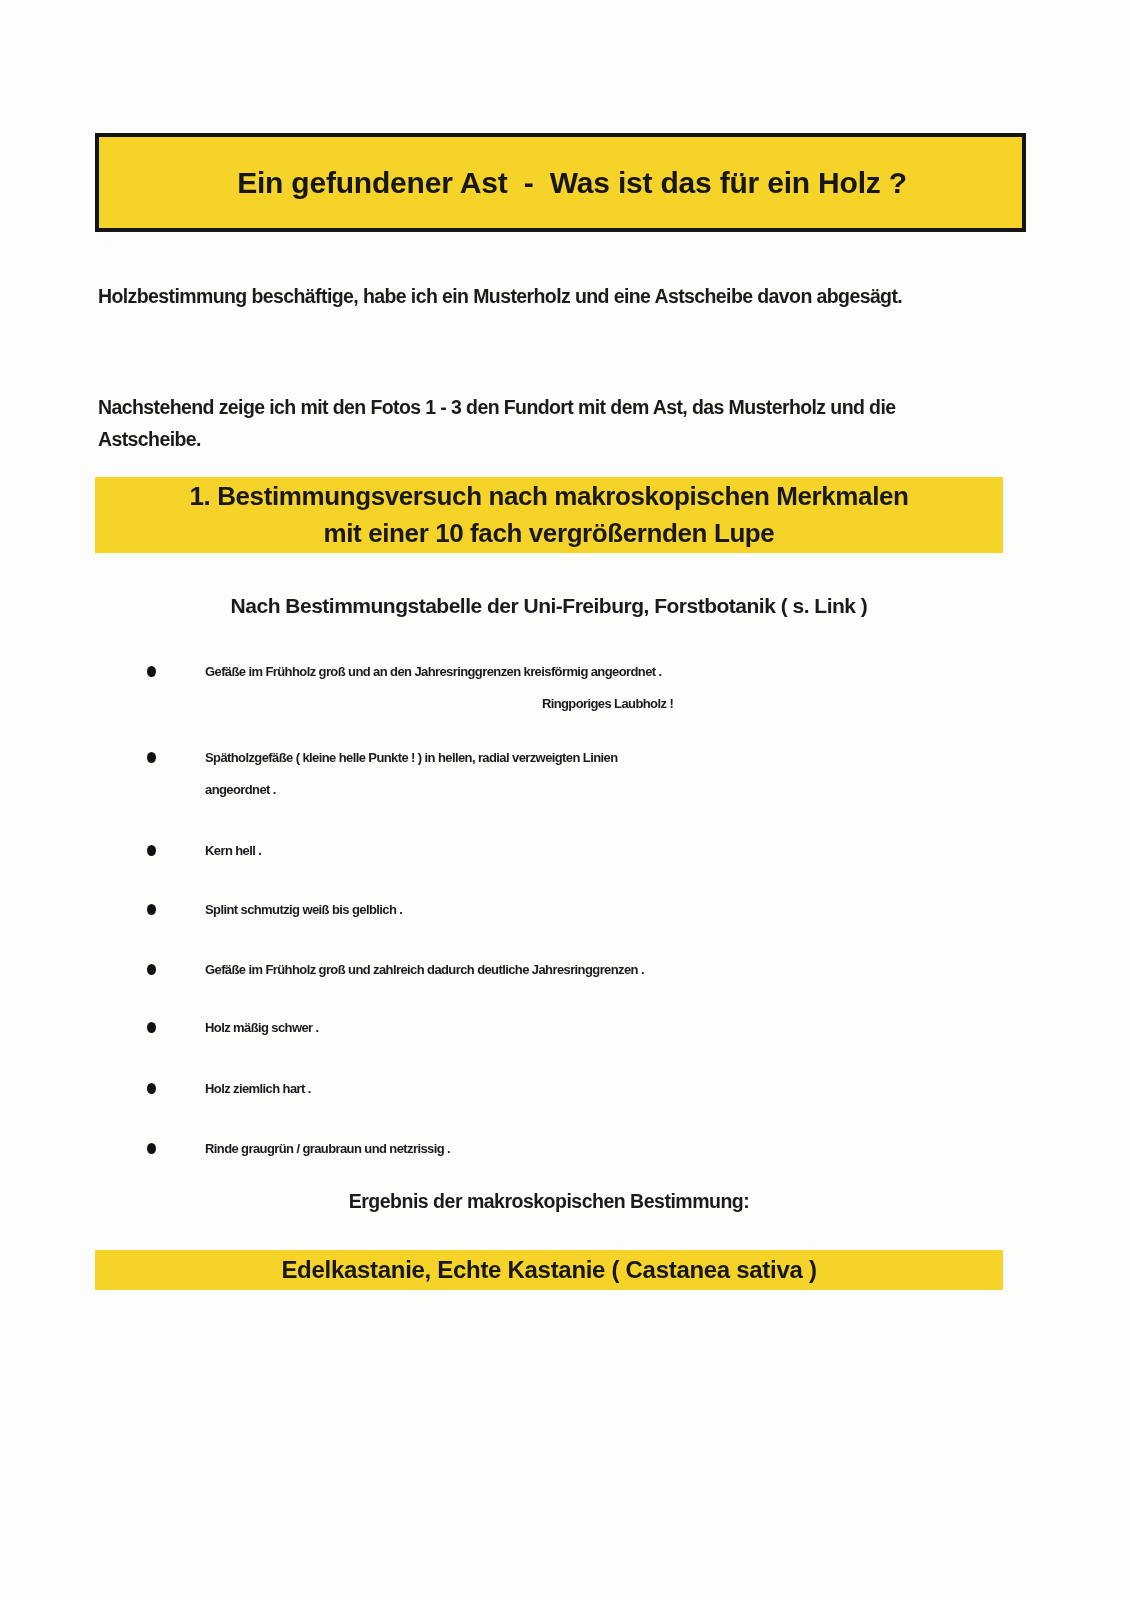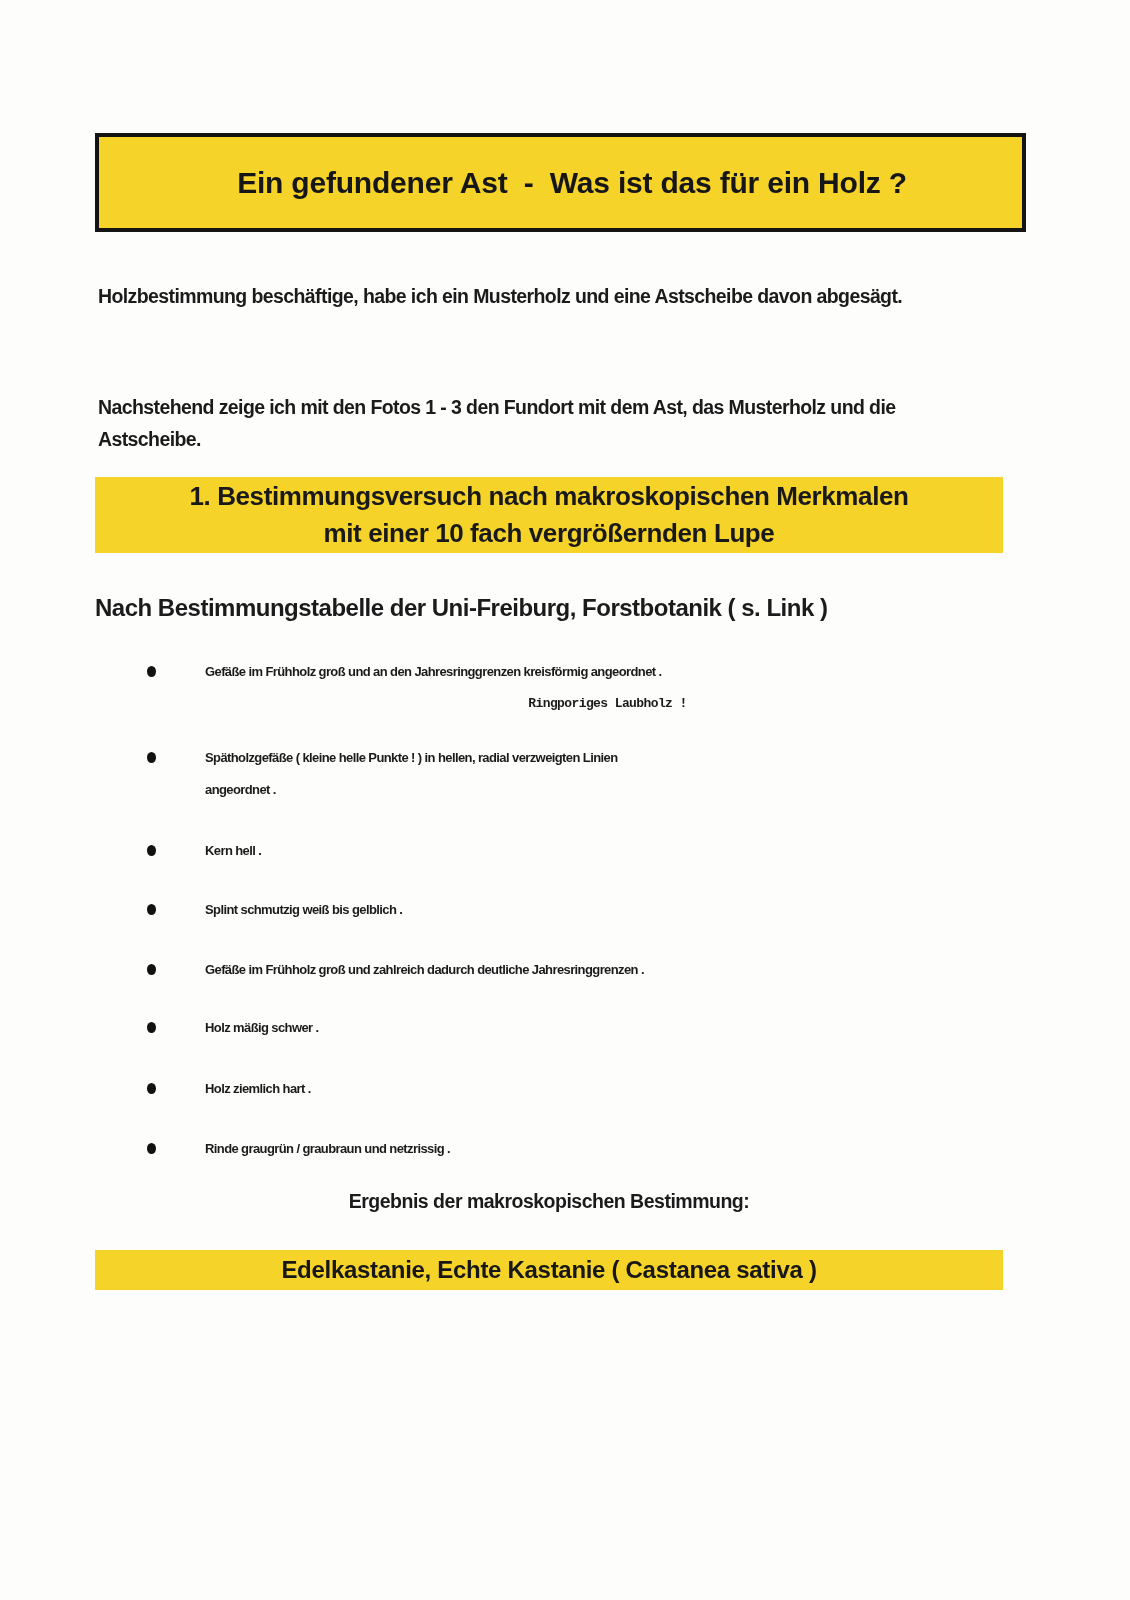--- a/index.html
+++ b/index.html
@@ -28,32 +28,32 @@
   .p1{top:281px;}
   .p2{top:392px;}
   
   .section-heading{
     position:absolute;left:95px;top:477px;width:908px;
     text-align:center;font-size:26px;line-height:37px;
     letter-spacing:-0.4px;padding:1px 0;color:#191919;
   }
   .subheading{
     position:absolute;left:95px;top:594px;width:908px;
-    text-align:left;font-size:24px;letter-spacing:-0.5px;
+    text-align:center;font-size:21px;letter-spacing:-0.5px;
   }
   
   .bullets{list-style:none;margin:0;padding:0;}
   .bullet{position:absolute;left:145px;width:865px;}
   .dot{
     position:absolute;left:2px;top:10px;width:9px;height:11px;
     background:#111;border-radius:50%;
   }
   .btext{margin-left:60px;width:805px;font-size:13px;line-height:32px;letter-spacing:-0.6px;}
   .btext div{white-space:nowrap;}
-  .btext .centered{text-align:center;white-space:normal;font-family:Liberation Mono, monospace;}
+  .btext .centered{text-align:center;white-space:normal;}
   .b1{top:656px;} .b2{top:742px;} .b3{top:835px;} .b4{top:894px;}
   .b5{top:954px;} .b6{top:1012px;} .b7{top:1073px;} .b8{top:1133px;}
   
   .result-label{
     position:absolute;left:95px;top:1190px;width:908px;
     text-align:center;font-size:19.5px;letter-spacing:-0.5px;
   }
   .result-strip{
     position:absolute;left:95px;top:1250px;width:908px;height:40px;
     display:flex;align-items:center;justify-content:center;

